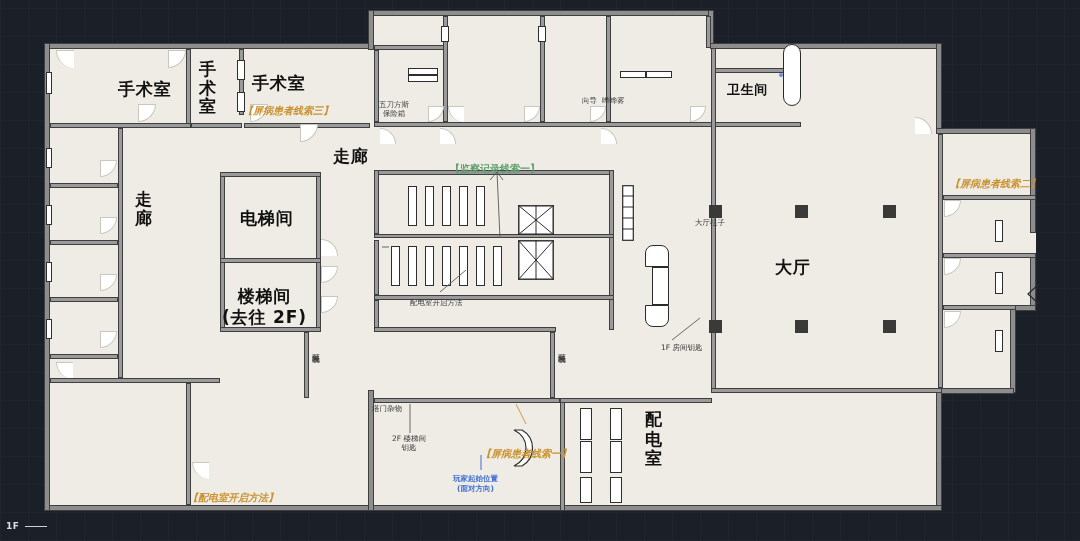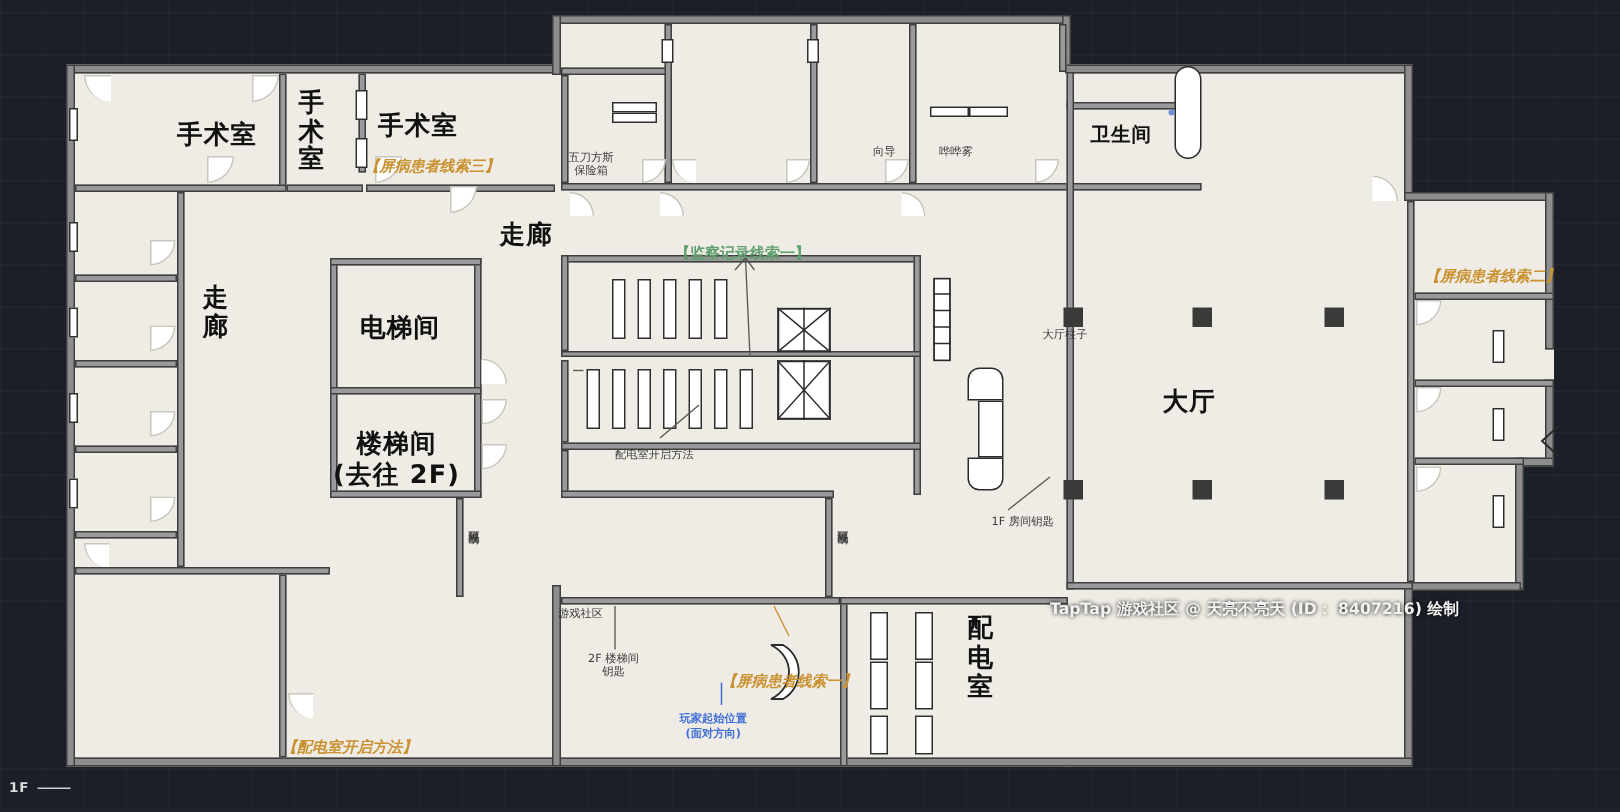--- a/index.html
+++ b/index.html
@@ -246,33 +246,32 @@
     <div class="clue" style="left:950px;top:177px;">【屏病患者线索二】</div>
     <div class="clue" style="left:188px;top:491px;">【配电室开启方法】</div>
     <div class="clue" style="left:481px;top:400px;margin-top:47px;">【屏病患者线索一】</div>
     <div class="clue green" style="left:450px;top:162px;">【监察记录线索一】</div>
   </div>
 
   <div>
     <div class="slabel" style="left:379px;top:100px;">五刀方斯
 保险箱</div>
     <div class="slabel" style="left:582px;top:96px;">向导</div>
-    <div class="slabel" style="left:626px;top:96px;">哗哗雾</div>
+    <div class="slabel" style="left:602px;top:96px;">哗哗雾</div>
     <div class="slabel" style="left:695px;top:218px;">大厅柱子</div>
     <div class="slabel" style="left:661px;top:343px;">1F 房间钥匙</div>
     <div class="slabel" style="left:410px;top:298px;">配电室开启方法</div>
-    <div class="slabel" style="left:372px;top:404px;">游戏社区</div>
+    <div class="slabel" style="left:372px;top:404px;">塔门杂物</div>
     <div class="slabel" style="left:392px;top:434px;">2F 楼梯间
 钥匙</div>
     <div class="slabel v" style="left:311px;top:348px;">可视隔断</div>
     <div class="slabel v" style="left:557px;top:348px;">可视隔断</div>
   </div>
 
   <div class="startpos" style="left:453px;top:474px;">玩家起始位置
 (面对方向)</div>
 
-  <div class="wm" style="left:700px;top:399px;">TapTap 游戏社区 @ 天亮不亮天 (ID： 8407216)   绘制</div>
 
   <div class="badge" style="left:6px;top:521px;">
     <span>1F</span><i></i>
   </div>
 
 </div>
 
 </body></html>

